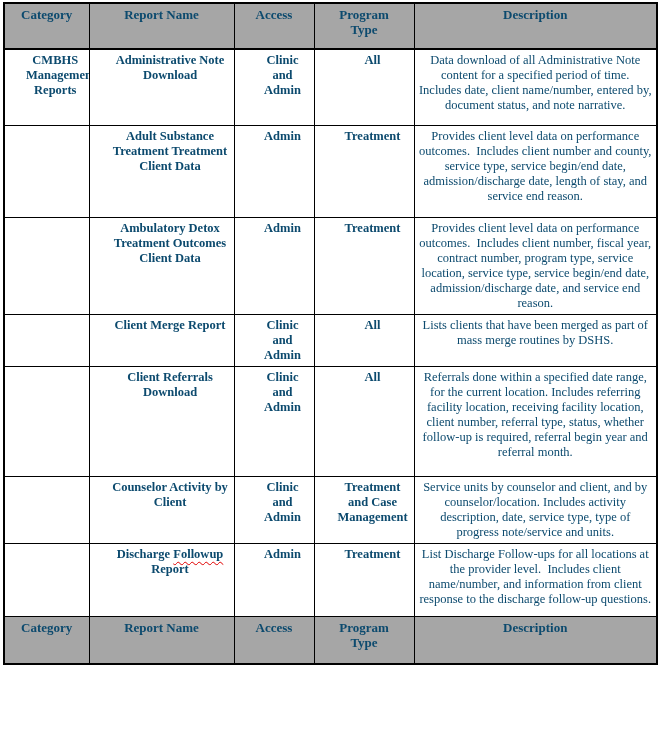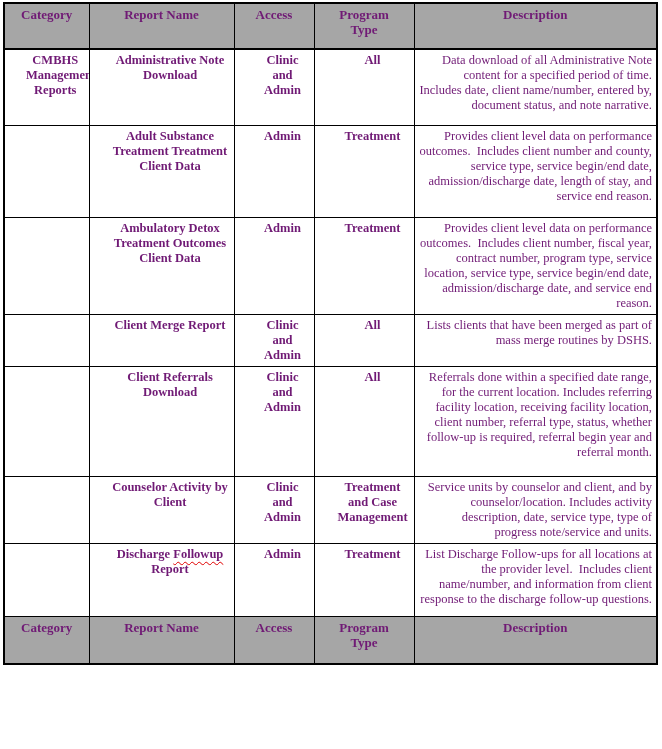--- a/index.html
+++ b/index.html
@@ -7,21 +7,21 @@
     --border-color:#000000;
     --squiggle:#e00000;
   }
   html,body{margin:0;padding:0;background:#ffffff;}
   .page{
     position:relative;
     width:662px;
     height:749px;
     background:#ffffff;
     font-family:"Liberation Serif", serif;
-    color:#701a75;
+    color:#0c4a6e;
     overflow:hidden;
   }
   table.report-table{
     position:absolute;
     left:3px;
     top:2px;
     width:653px;
     border-collapse:collapse;
     table-layout:fixed;
     border:2px solid var(--border-color);
@@ -43,21 +43,21 @@
     border-bottom:2px solid var(--border-color);
     white-space:pre-line;
   }
   td.cell-center{
     font-weight:bold;
     text-align:center;
     white-space:pre-line;
     padding-left:21px;
   }
   td.cell-desc{
-    text-align:right;
+    text-align:center;
     white-space:pre-wrap;
   }
   .squiggle{
     text-decoration-line:underline;
     text-decoration-style:wavy;
     text-decoration-color:var(--squiggle);
     text-decoration-thickness:1px;
     text-underline-offset:3px;
   }
 </style>

